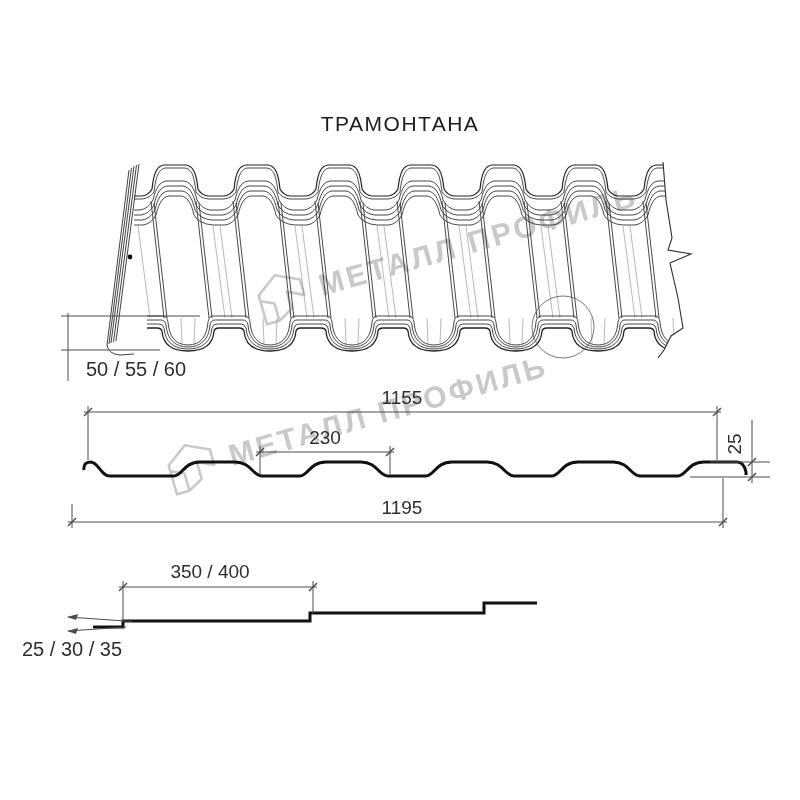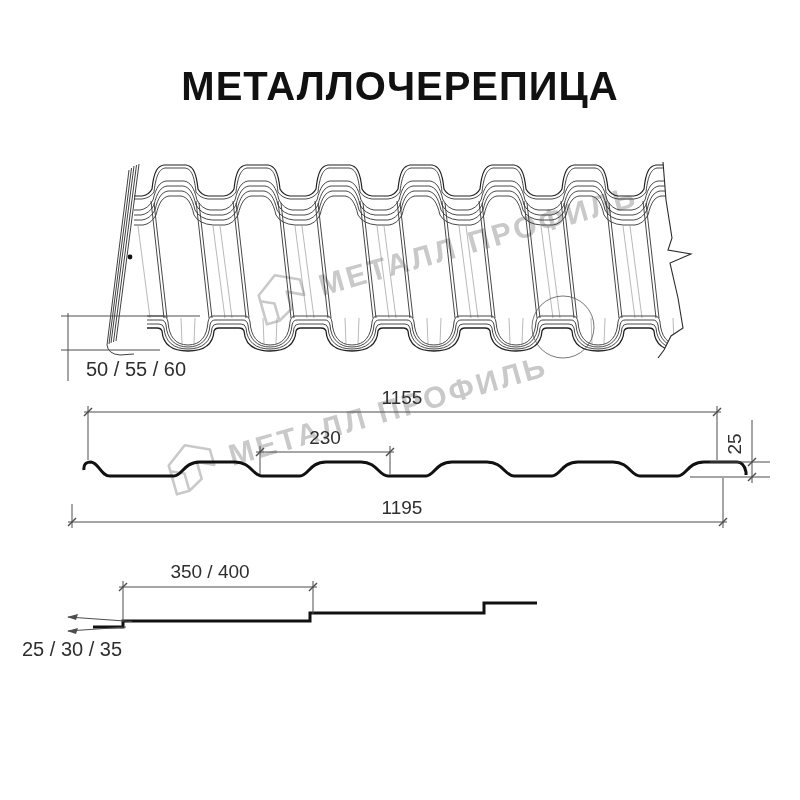--- a/index.html
+++ b/index.html
@@ -38,21 +38,21 @@
     </svg>
     <span class="wm-text">МЕТАЛЛ ПРОФИЛЬ</span>
   </div>
   <div class="wm" id="wm2">
     <svg width="50" height="52" viewBox="0 0 50 52">
       <path d="M3,48 L3,18 L24,3 L47,14 L47,30 L31,22 L31,40 L16,48 Z M16,48 L16,30 L3,24" fill="none" stroke="#c9c9c9" stroke-width="2.6" stroke-linejoin="round"></path>
     </svg>
     <span class="wm-text">МЕТАЛЛ ПРОФИЛЬ</span>
   </div>
 
-  <div class="title">МЕТАЛЛОЧЕРЕПИЦА</div>
+  <div class="subtitle">ТРАМОНТАНА</div>
 
   <svg class="layer" width="800" height="800" viewBox="0 0 800 800">
     <defs>
       <clipPath id="sheetClip">
         <polygon points="137,160 663,160 666,200 672,238 668,250 691,254 670,263 678,298 683,328 671,336 664,350 658,358 122,358 112,340 132,166"></polygon>
       </clipPath>
 
       <g id="topmod" stroke="#333" fill="none" stroke-width="0.9">
 
         <path d="M0,196 L8,196 Q15,195 18,189 C20,170 24,166 30,165 L52,165 C58,166 62,170 64,189 Q67,195 74,196 L82,196" stroke-width="1.2" stroke="#222"></path>

